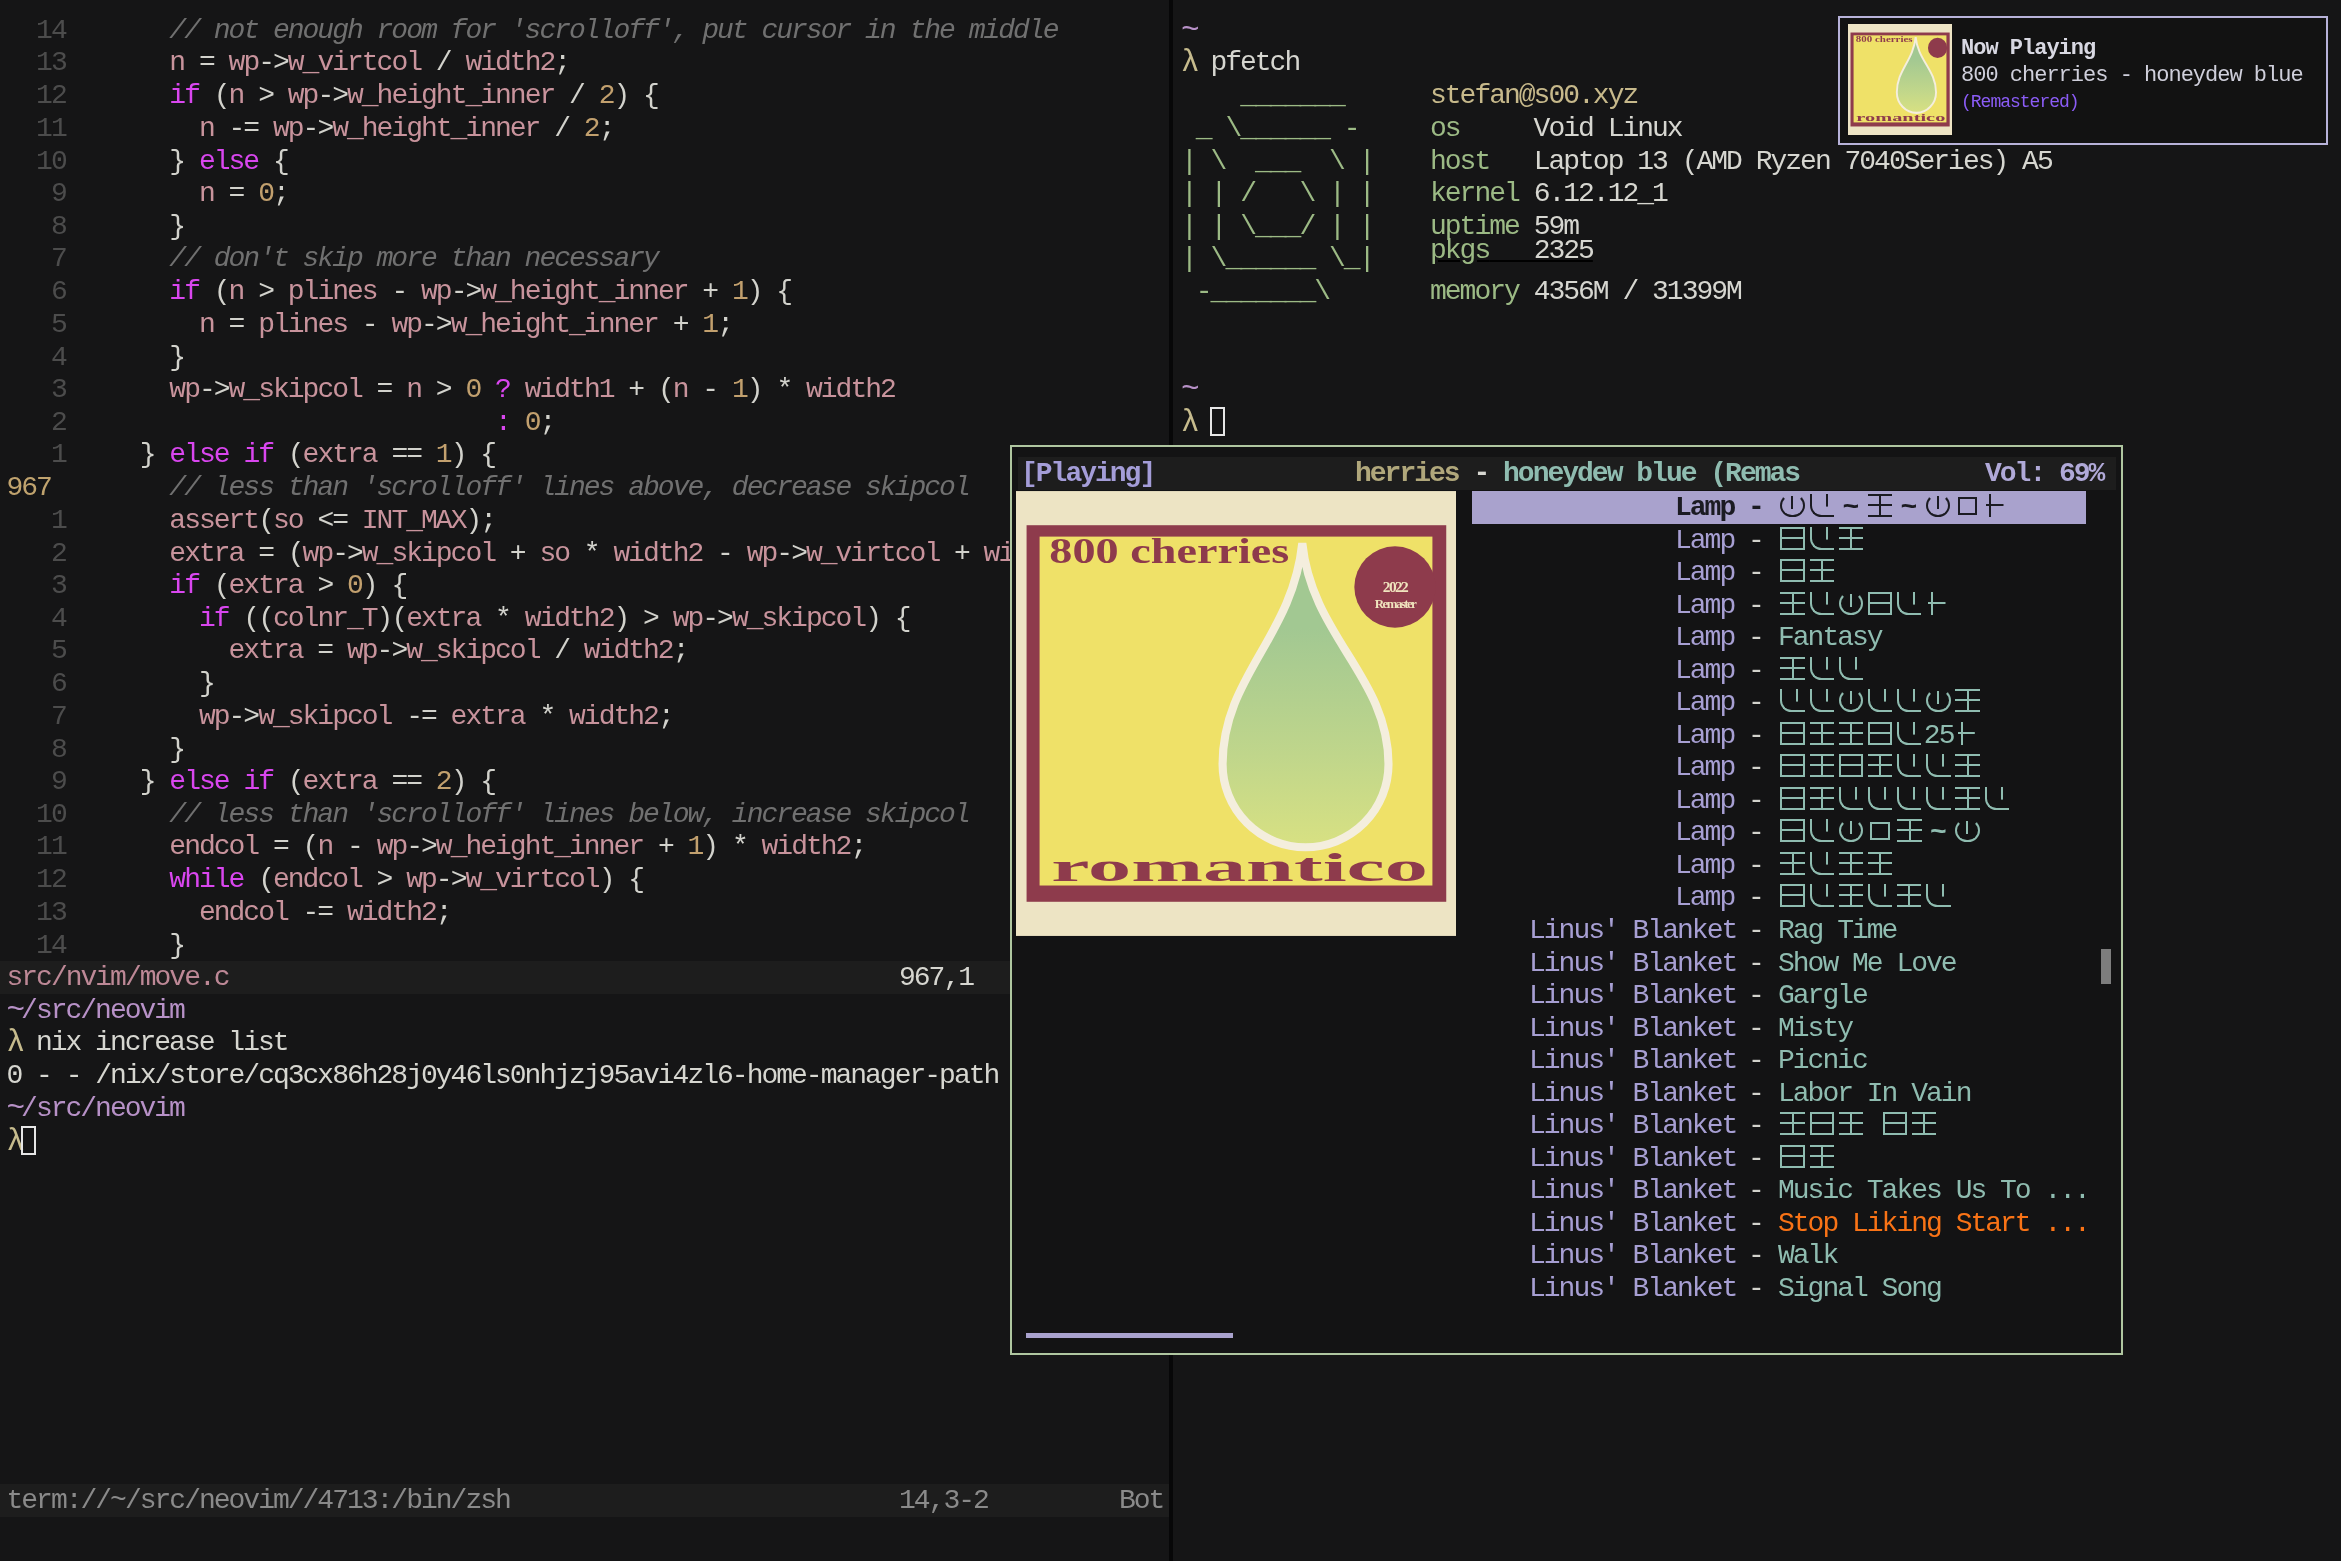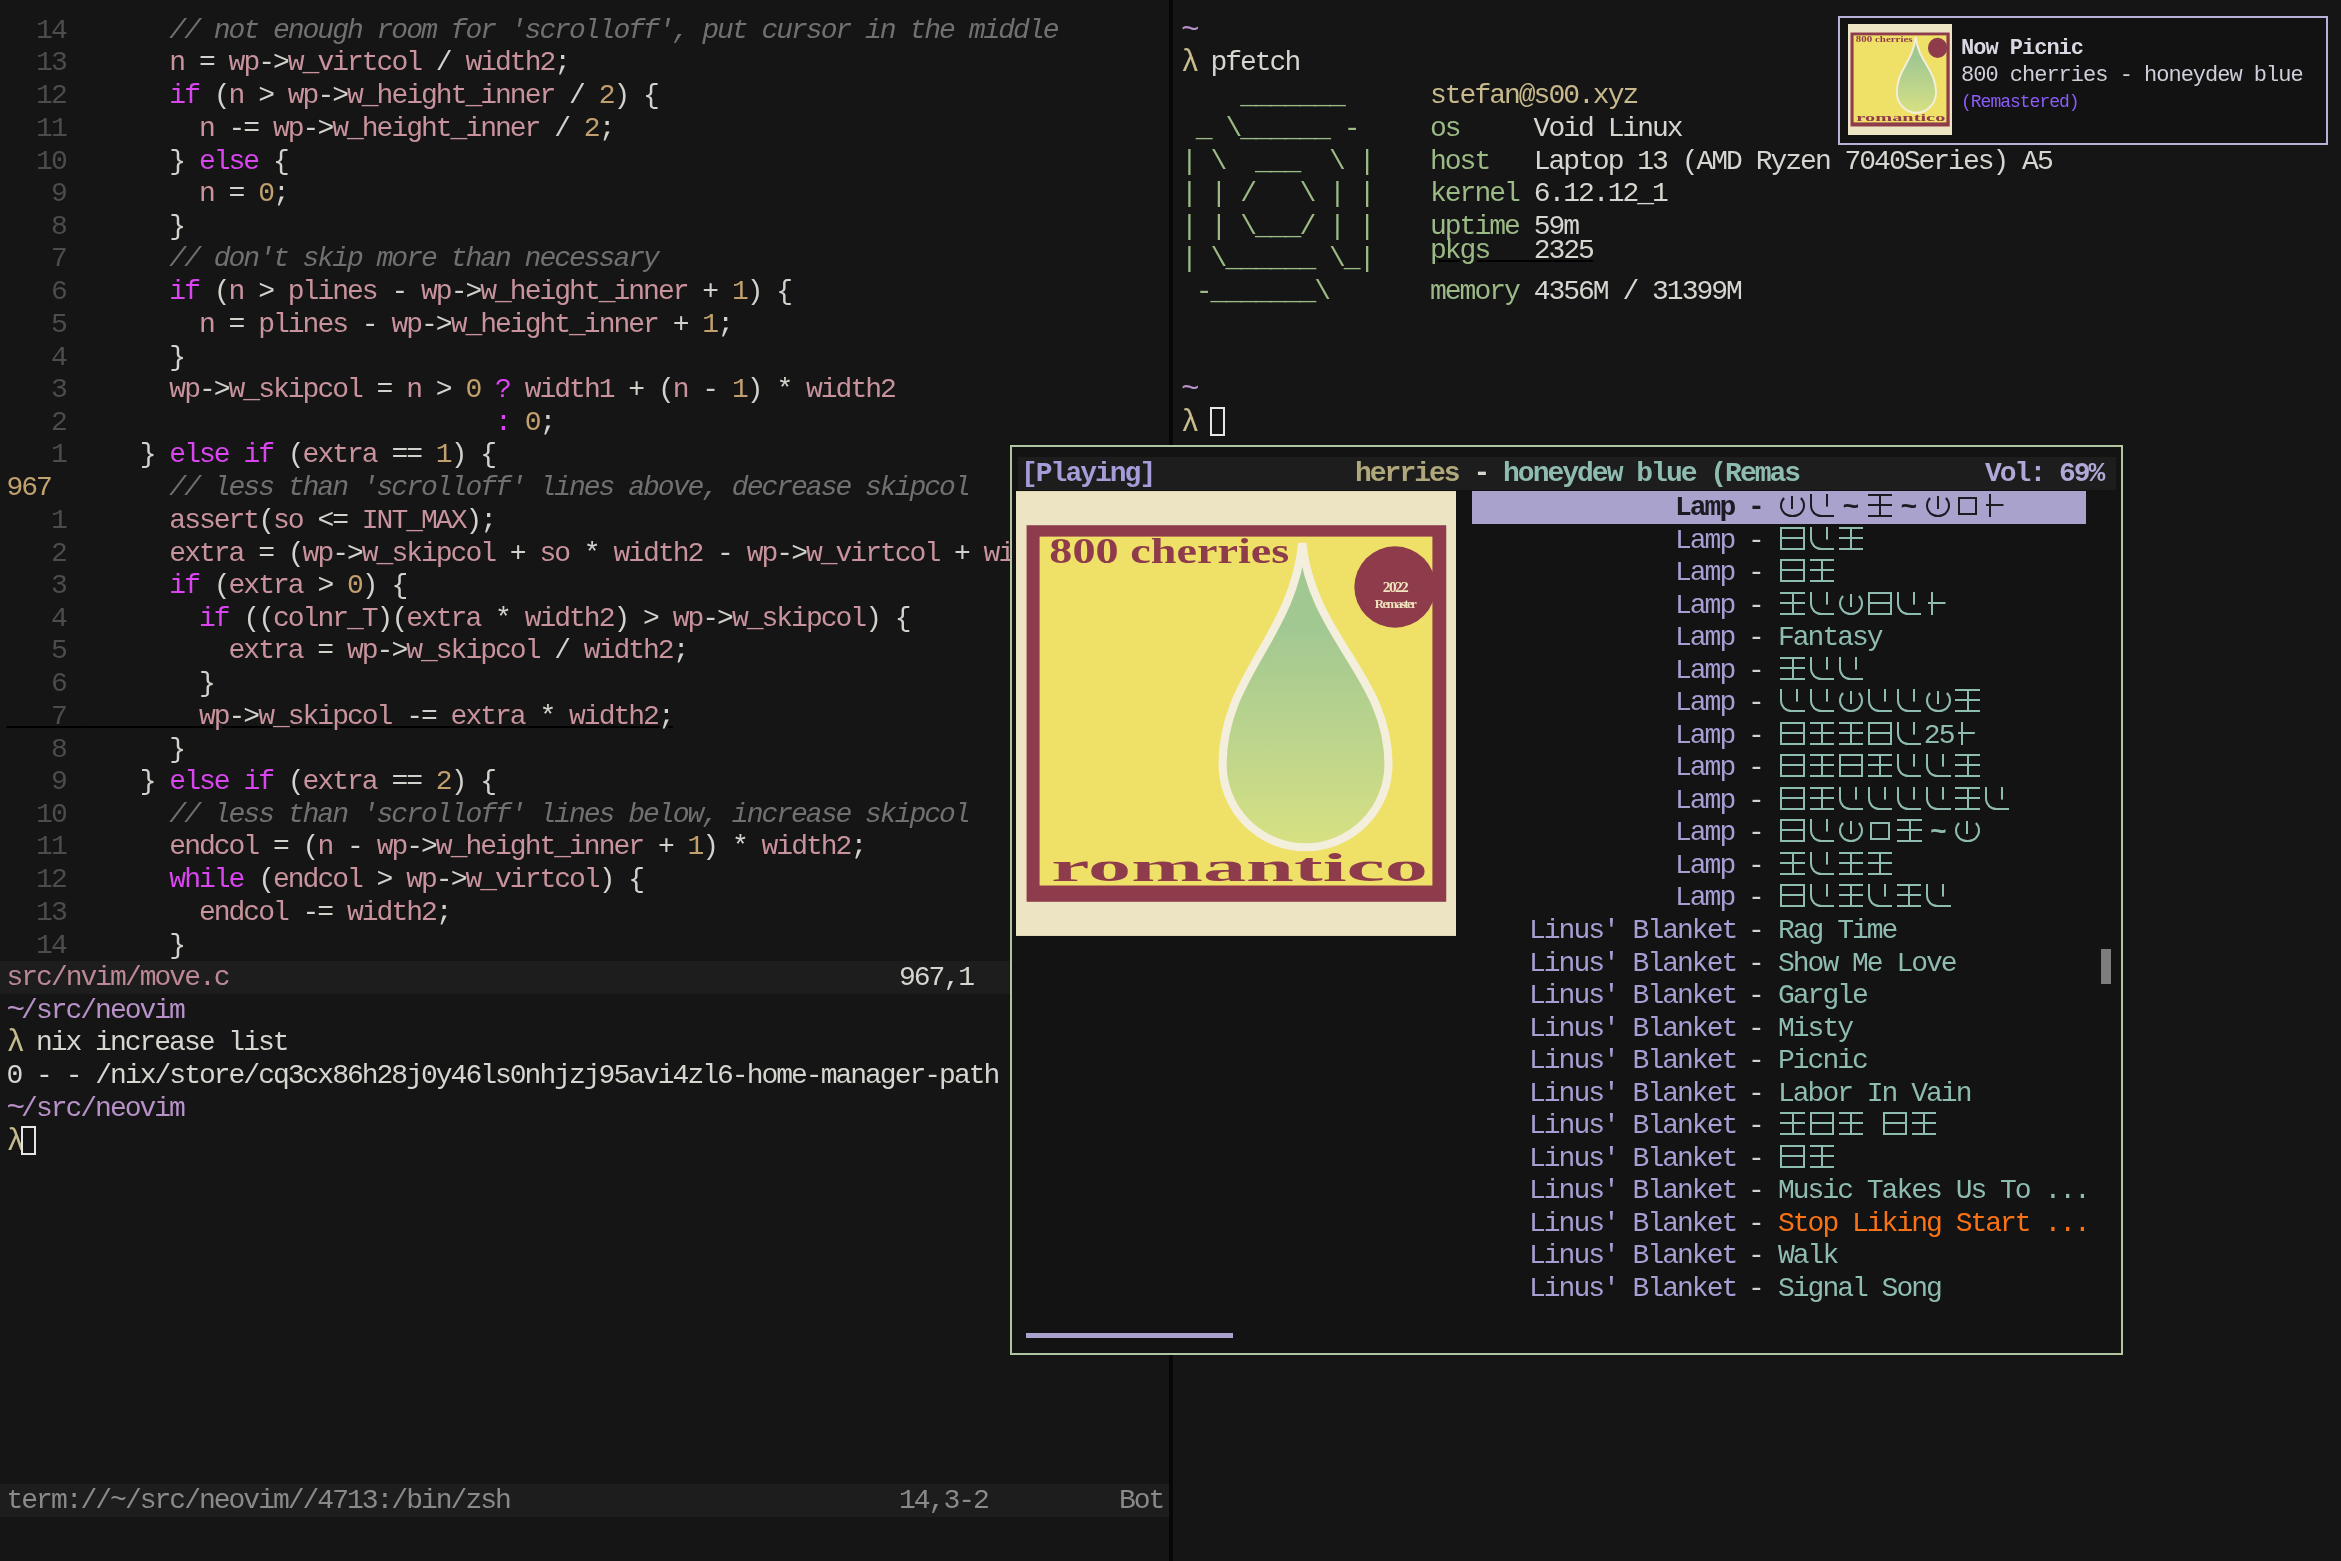--- a/index.html
+++ b/index.html
@@ -51,21 +51,21 @@
 <div class="r" style="left:6.5px;top:373px;"><span class="ln">   3 </span><span class="op">      </span><span class="id">wp</span><span class="op">-&gt;</span><span class="id">w_skipcol</span><span class="op"> = </span><span class="id">n</span><span class="op"> &gt; </span><span class="nu">0</span><span class="op"> </span><span class="kw">?</span><span class="op"> </span><span class="id">width1</span><span class="op"> + (</span><span class="id">n</span><span class="op"> - </span><span class="nu">1</span><span class="op">) * </span><span class="id">width2</span></div>
 <div class="r" style="left:6.5px;top:406px;"><span class="ln">   2 </span><span class="op">                            </span><span class="kw">:</span><span class="op"> </span><span class="nu">0</span><span class="op">;</span></div>
 <div class="r" style="left:6.5px;top:438px;"><span class="ln">   1 </span><span class="op">    } </span><span class="kw">else</span><span class="op"> </span><span class="kw">if</span><span class="op"> (</span><span class="id">extra</span><span class="op"> == </span><span class="nu">1</span><span class="op">) {</span></div>
 <div class="r" style="left:6.5px;top:471px;text-align:center;"><span class="cur">967  </span><span class="com">      // less than 'scrolloff' lines above, decrease skipcol</span></div>
 <div class="r" style="left:6.5px;top:504px;"><span class="ln">   1 </span><span class="op">      </span><span class="id">assert</span><span class="op">(</span><span class="id">so</span><span class="op"> &lt;= </span><span class="id">INT_MAX</span><span class="op">);</span></div>
 <div class="r" style="left:6.5px;top:537px;"><span class="ln">   2 </span><span class="op">      </span><span class="id">extra</span><span class="op"> = (</span><span class="id">wp</span><span class="op">-&gt;</span><span class="id">w_skipcol</span><span class="op"> + </span><span class="id">so</span><span class="op"> * </span><span class="id">width2</span><span class="op"> - </span><span class="id">wp</span><span class="op">-&gt;</span><span class="id">w_virtcol</span><span class="op"> + </span><span class="id">wid</span></div>
 <div class="r" style="left:6.5px;top:569px;"><span class="ln">   3 </span><span class="op">      </span><span class="kw">if</span><span class="op"> (</span><span class="id">extra</span><span class="op"> &gt; </span><span class="nu">0</span><span class="op">) {</span></div>
 <div class="r" style="left:6.5px;top:602px;"><span class="ln">   4 </span><span class="op">        </span><span class="kw">if</span><span class="op"> ((</span><span class="id">colnr_T</span><span class="op">)(</span><span class="id">extra</span><span class="op"> * </span><span class="id">width2</span><span class="op">) &gt; </span><span class="id">wp</span><span class="op">-&gt;</span><span class="id">w_skipcol</span><span class="op">) {</span></div>
 <div class="r" style="left:6.5px;top:634px;"><span class="ln">   5 </span><span class="op">          </span><span class="id">extra</span><span class="op"> = </span><span class="id">wp</span><span class="op">-&gt;</span><span class="id">w_skipcol</span><span class="op"> / </span><span class="id">width2</span><span class="op">;</span></div>
 <div class="r" style="left:6.5px;top:667px;"><span class="ln">   6 </span><span class="op">        }</span></div>
-<div class="r" style="left:6.5px;top:700px;text-decoration:underline;"><span class="ln">   7 </span><span class="op">        </span><span class="id">wp</span><span class="op">-&gt;</span><span class="id">w_skipcol</span><span class="op"> -= </span><span class="id">extra</span><span class="op"> * </span><span class="id">width2</span><span class="op">;</span></div>
+<div class="r" style="left:6.5px;top:700px;"><span class="ln">   7 </span><span class="op">        </span><span class="id">wp</span><span class="op">-&gt;</span><span class="id">w_skipcol</span><span class="op"> -= </span><span class="id">extra</span><span class="op"> * </span><span class="id">width2</span><span class="op">;</span></div>
 <div class="r" style="left:6.5px;top:733px;"><span class="ln">   8 </span><span class="op">      }</span></div>
 <div class="r" style="left:6.5px;top:765px;"><span class="ln">   9 </span><span class="op">    } </span><span class="kw">else</span><span class="op"> </span><span class="kw">if</span><span class="op"> (</span><span class="id">extra</span><span class="op"> == </span><span class="nu">2</span><span class="op">) {</span></div>
 <div class="r" style="left:6.5px;top:798px;"><span class="ln">  10 </span><span class="com">      // less than 'scrolloff' lines below, increase skipcol</span></div>
 <div class="r" style="left:6.5px;top:830px;"><span class="ln">  11 </span><span class="op">      </span><span class="id">endcol</span><span class="op"> = (</span><span class="id">n</span><span class="op"> - </span><span class="id">wp</span><span class="op">-&gt;</span><span class="id">w_height_inner</span><span class="op"> + </span><span class="nu">1</span><span class="op">) * </span><span class="id">width2</span><span class="op">;</span></div>
 <div class="r" style="left:6.5px;top:863px;"><span class="ln">  12 </span><span class="op">      </span><span class="kw">while</span><span class="op"> (</span><span class="id">endcol</span><span class="op"> &gt; </span><span class="id">wp</span><span class="op">-&gt;</span><span class="id">w_virtcol</span><span class="op">) {</span></div>
 <div class="r" style="left:6.5px;top:896px;"><span class="ln">  13 </span><span class="op">        </span><span class="id">endcol</span><span class="op"> -= </span><span class="id">width2</span><span class="op">;</span></div>
 <div class="r" style="left:6.5px;top:929px;"><span class="ln">  14 </span><span class="op">      }</span></div>
 <div class="bar" style="left:0;top:961px;width:1169px;height:33px"></div>
 <div class="r" style="left:6.5px;top:961px;"><span class="slf">src/nvim/move.c</span></div>
 <div class="r" style="left:899px;top:961px;"><span class="wht">967,1</span></div>
@@ -202,15 +202,15 @@
 <div style="position:absolute;left:1838px;top:16.3px;width:490px;height:129px;background:#121212;border:2.4px solid #b7b2d9"></div>
 <svg style="position:absolute;left:1848px;top:24.4px;font-size:34px" width="104" height="111" viewBox="0 0 541 547" preserveAspectRatio="none">
 <rect width="541" height="547" fill="#ede4c4"></rect>
 <rect x="13" y="42" width="516" height="463" fill="#8e3b4c"></rect>
 <rect x="29" y="56" width="483" height="429" fill="#efe168"></rect>
 <path d="M352,64 C340,180 254,228 254,336 A102,102 0 1 0 458,336 C458,228 364,180 352,64 Z" fill="url(#dg)" stroke="#f4eedd" stroke-width="10"></path>
 <text x="41" y="89" font-family="Liberation Serif" font-size="43" font-weight="bold" fill="#8e3b4c" textLength="295" lengthAdjust="spacingAndGlyphs" letter-spacing="0">800 cherries</text>
 <circle cx="466" cy="118" r="50" fill="#8e3b4c"></circle>
 <text x="275" y="479" text-anchor="middle" font-family="Liberation Serif" font-size="50" font-weight="bold" fill="#8e3b4c" textLength="463" lengthAdjust="spacingAndGlyphs" letter-spacing="0">romantico</text>
 </svg>
-<div class="r" style="left:1961px;top:35px;font-size:22px;letter-spacing:-1px;line-height:27px;height:27px;font-weight:bold;color:#d8d8e2">Now Picnic</div>
+<div class="r" style="left:1961px;top:35px;font-size:22px;letter-spacing:-1px;line-height:27px;height:27px;font-weight:bold;color:#d8d8e2">Now Playing</div>
 <div class="r" style="left:1961px;top:62px;font-size:22px;letter-spacing:-1px;line-height:27px;height:27px;color:#cfcfdb">800 cherries - honeydew blue</div>
 <div class="r" style="left:1961px;top:89px;font-size:18px;letter-spacing:-1px;line-height:27px;height:27px;color:#8b5cf6">(Remastered)</div>
 
 </body></html>

